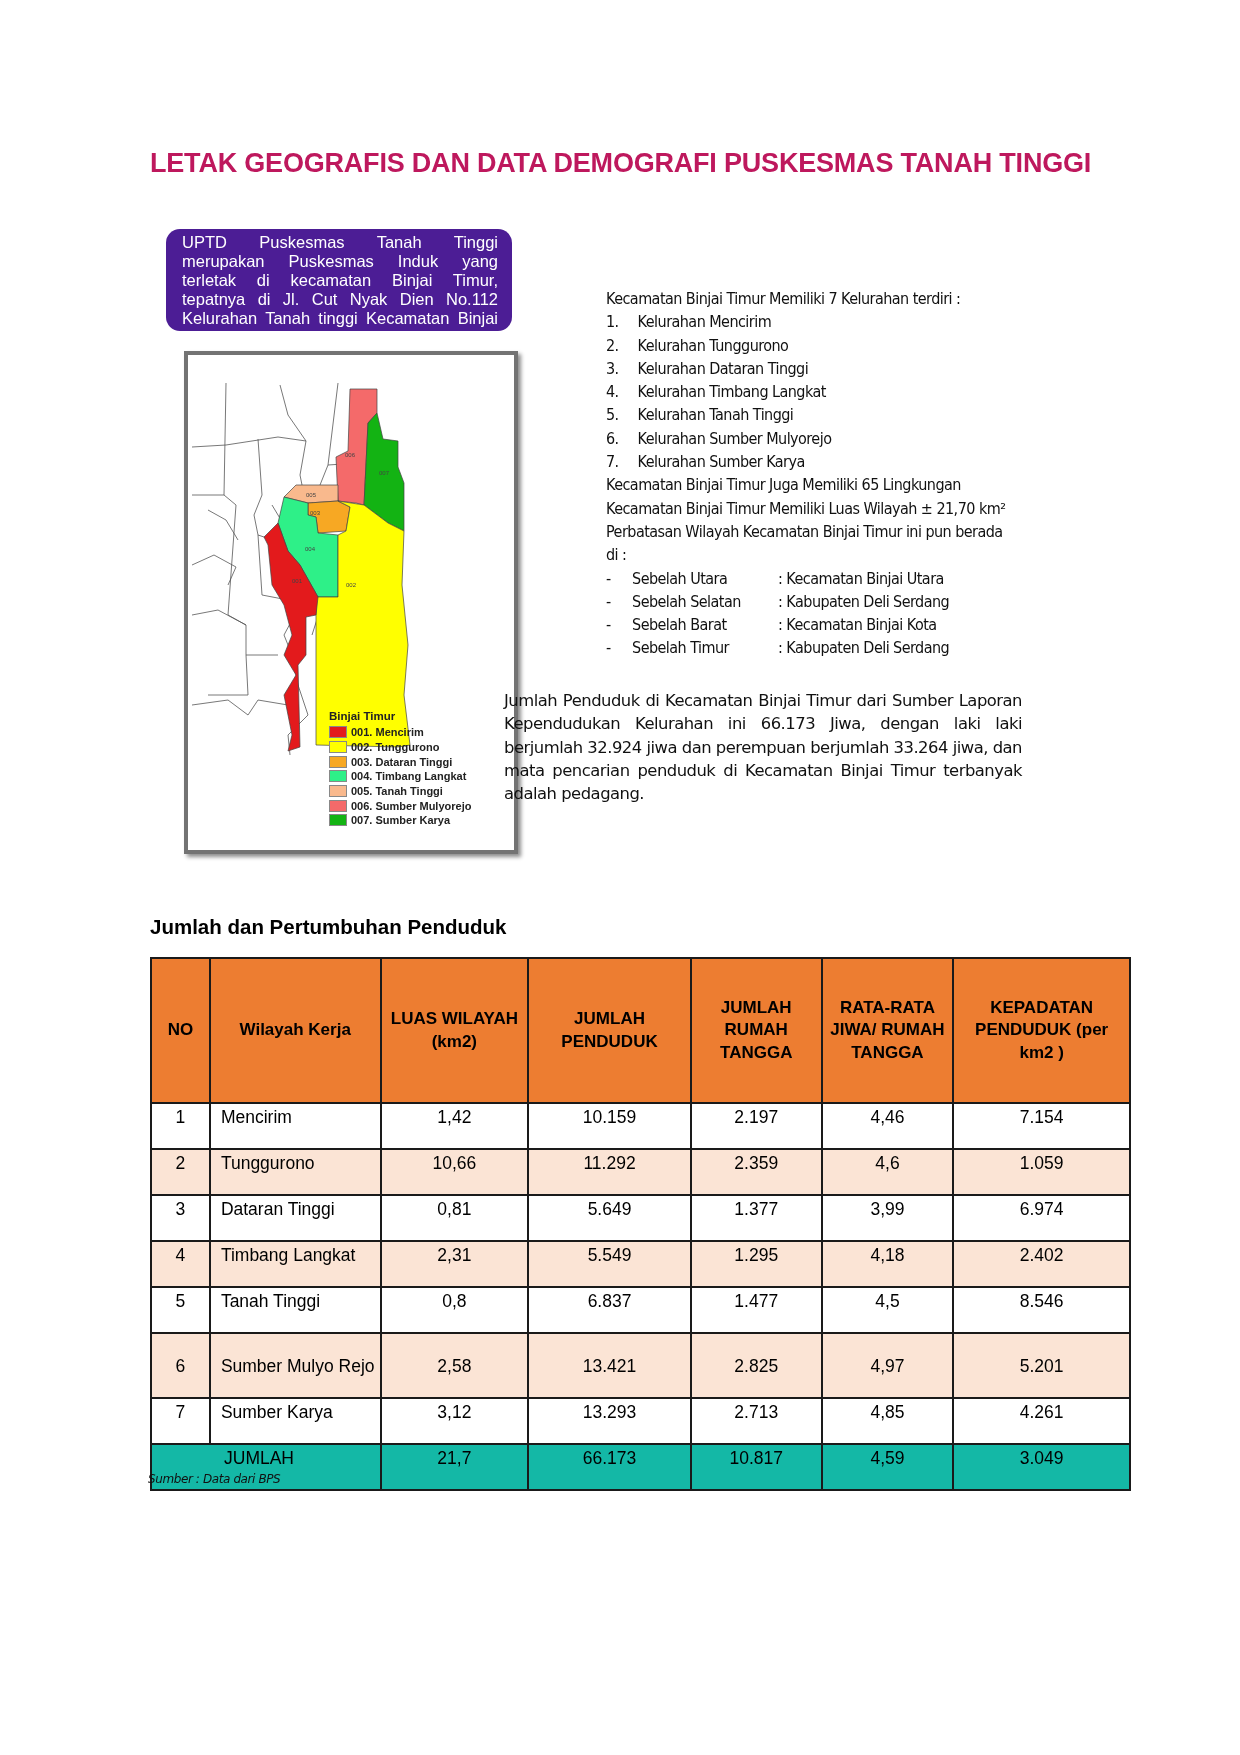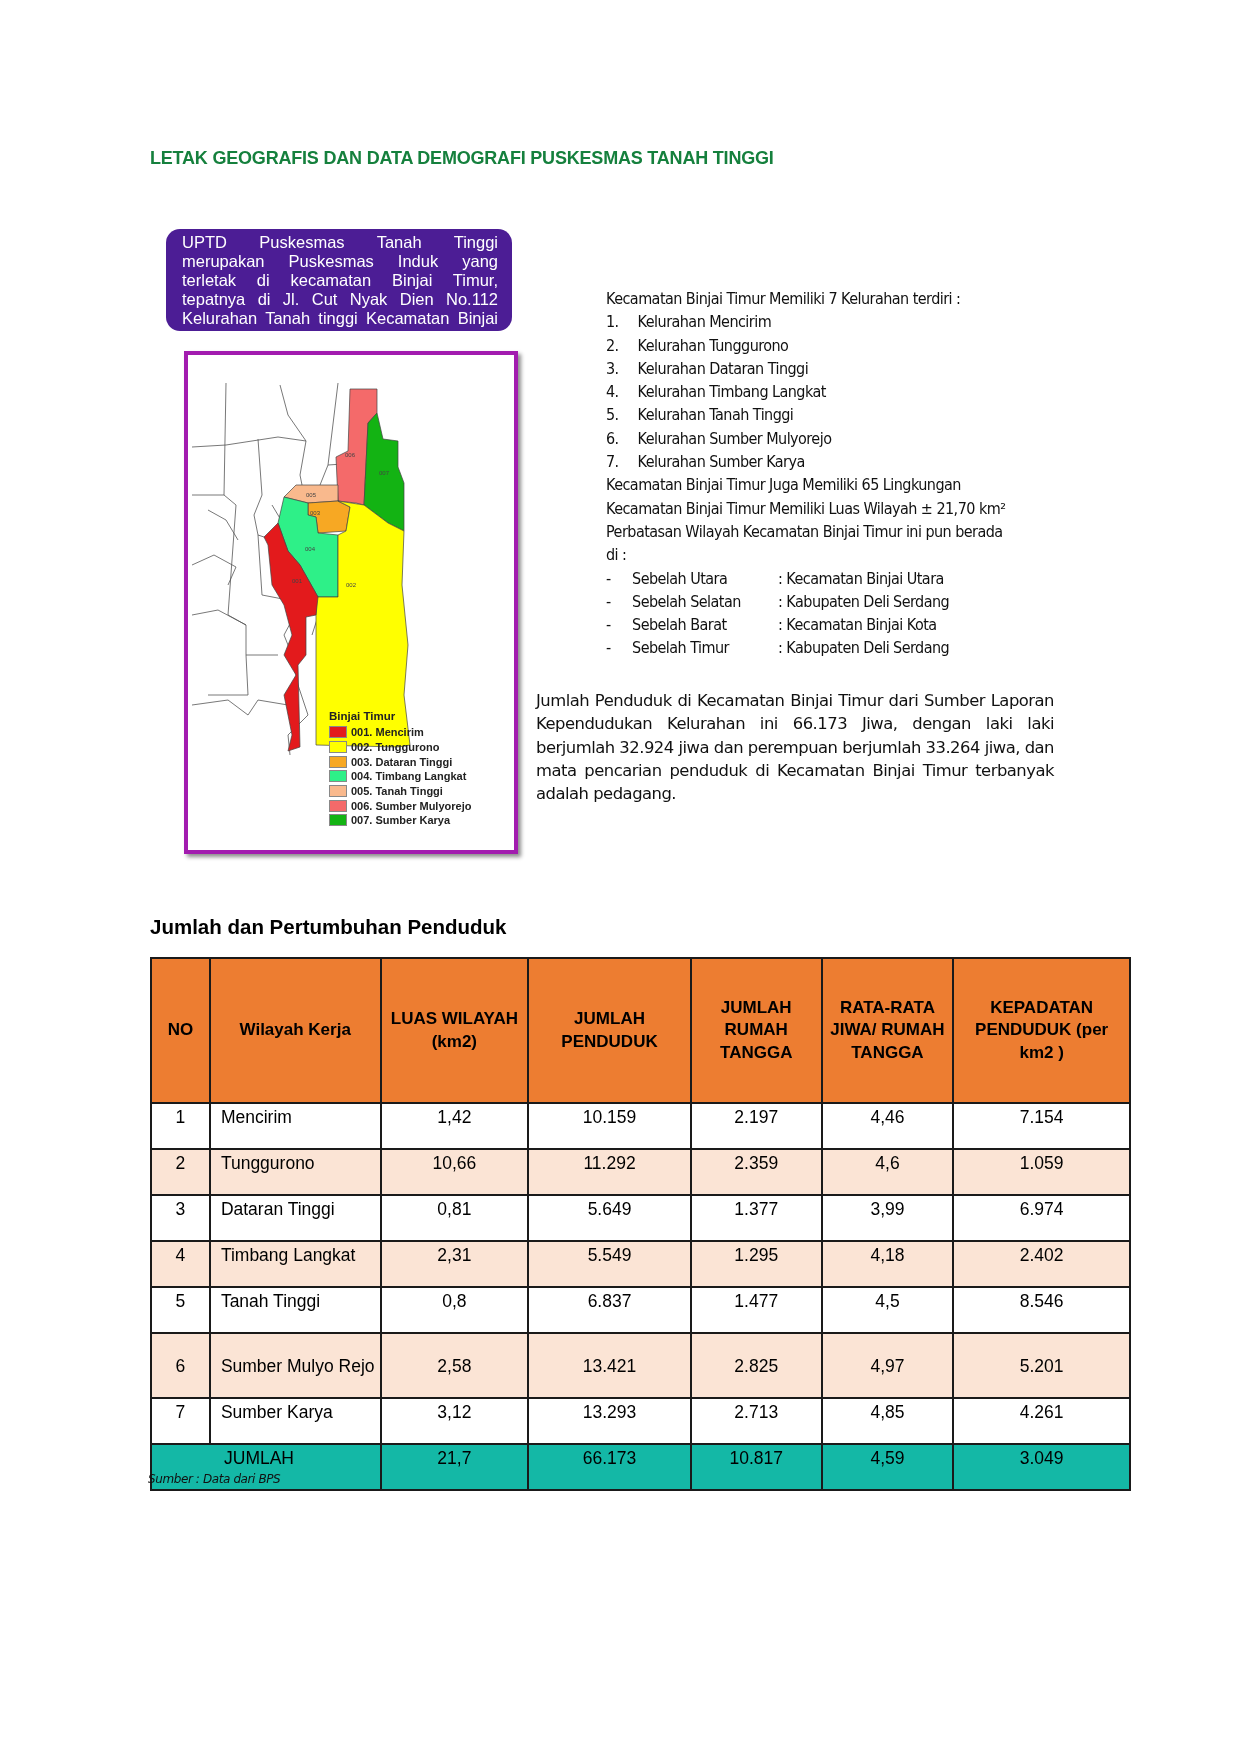--- a/index.html
+++ b/index.html
@@ -1,35 +1,35 @@
 <!DOCTYPE html>
 <html><head>
 <meta charset="utf-8">
 <style>
   html, body { margin: 0; padding: 0; background: #ffffff; }
   body { width: 1240px; height: 1755px; position: relative; overflow: hidden; font-family: "Liberation Sans", sans-serif; color: #000; }
   .abs { position: absolute; }
-  .title { left: 150px; top: 148px; font-size: 18px; font-weight: bold; color: #15803d; letter-spacing: -0.2px; white-space: nowrap; }
+  .title { left: 150px; top: 148px; font-size: 27px; font-weight: bold; color: #be185d; letter-spacing: -0.2px; white-space: nowrap; }
 
   .callout { left: 166px; top: 229px; width: 346px; height: 102px; background: #4c1d95; border-radius: 14px; box-sizing: border-box; padding: 4px 14px 12px 16px; color: #fff; font-size: 16.5px; line-height: 19px; text-align: justify; }
 
-  .mapframe { left: 184px; top: 351px; width: 334px; height: 503px; border: 4px solid #a21caf; box-shadow: 3px 3px 4px rgba(0,0,0,0.45); background: #fff; box-sizing: border-box; }
+  .mapframe { left: 184px; top: 351px; width: 334px; height: 503px; border: 4px solid #737373; box-shadow: 3px 3px 4px rgba(0,0,0,0.45); background: #fff; box-sizing: border-box; }
   .mapframe svg { position: absolute; left: 0; top: 0; }
   .legend { position: absolute; left: 141px; top: 355px; font-size: 11px; font-weight: bold; color: #222; }
   .legend .lg-title { margin-bottom: 3px; font-size: 11.5px; }
   .legend .lg-item { display: flex; align-items: center; height: 14.7px; }
   .legend .swatch { width: 18px; height: 12px; border: 1px solid #888; margin-right: 4px; box-sizing: border-box; }
 
   .kel { left: 606px; top: 288px; font-family: "DejaVu Sans", sans-serif; font-size: 15.5px; line-height: 23.3px; color: #111; letter-spacing: -0.6px; transform: scaleX(0.93); transform-origin: left top; }
   .kel .row { display: flex; white-space: nowrap; }
   .kel .num { width: 34px; }
   .kel .dash { width: 28px; }
   .kel .side { width: 157px; }
 
-  .para { left: 536px; top: 689px; width: 518px; font-family: "DejaVu Sans", sans-serif; font-size: 16.4px; line-height: 23.3px; text-align: justify; letter-spacing: -0.5px; color: #111; }
+  .para { left: 504px; top: 689px; width: 518px; font-family: "DejaVu Sans", sans-serif; font-size: 16.4px; line-height: 23.3px; text-align: justify; letter-spacing: -0.5px; color: #111; }
 
   .h2 { left: 150px; top: 915px; font-size: 20.5px; font-weight: bold; white-space: nowrap; }
 
   table.pop { position: absolute; left: 150px; top: 957px; width: 981px; border-collapse: collapse; font-size: 17.5px; }
   table.pop th, table.pop td { border: 2px solid #1a1a1a; }
   table.pop th { background: #ed7d31; font-weight: bold; font-size: 17px; line-height: 22.5px; height: 143px; text-align: center; vertical-align: middle; padding: 0 4px; }
   table.pop td { height: 41px; vertical-align: top; text-align: center; padding-top: 2px; line-height: 22px; }
   table.pop td.name { text-align: left; padding-left: 10px; }
   table.pop tr.tall td { height: 60px; vertical-align: middle; }
   table.pop tr.alt td { background: #fbe4d5; }

